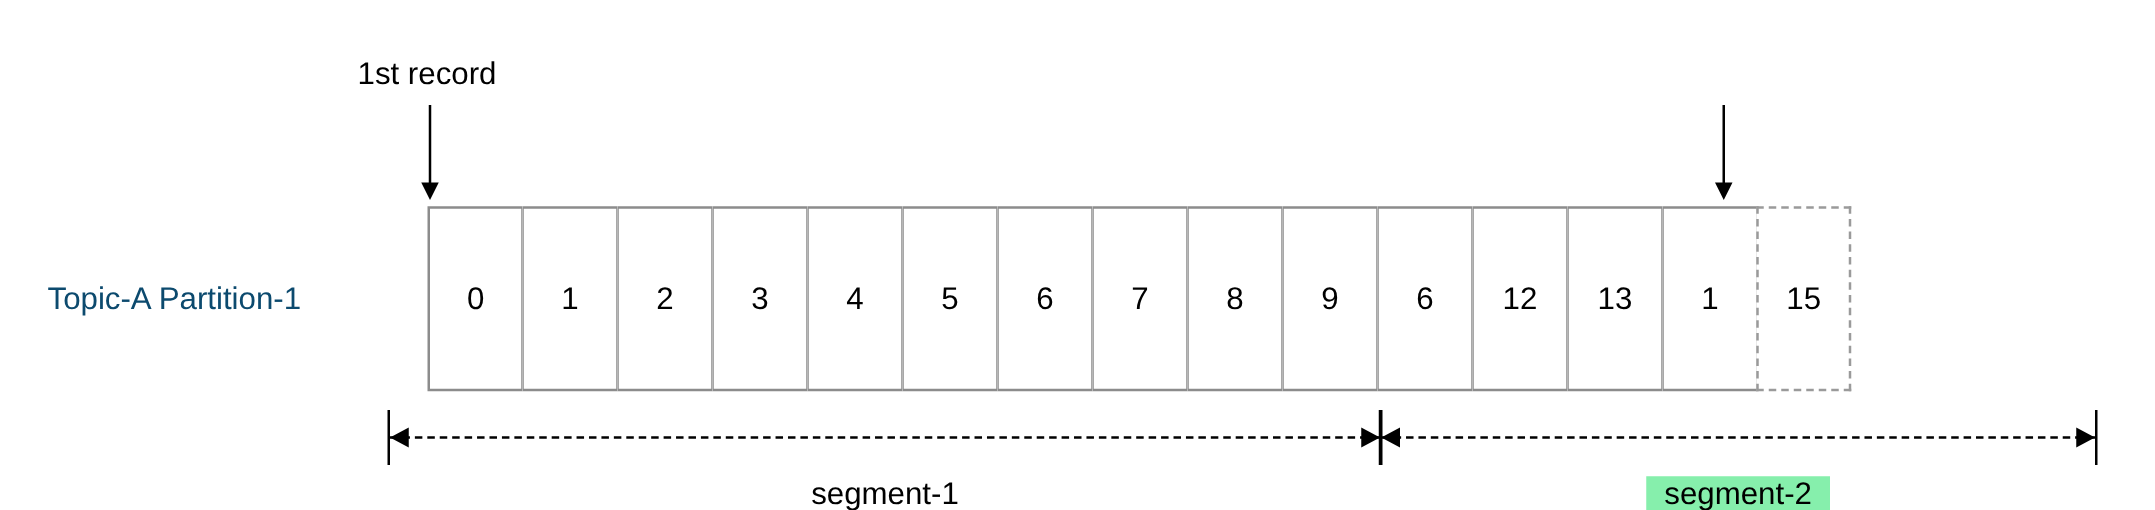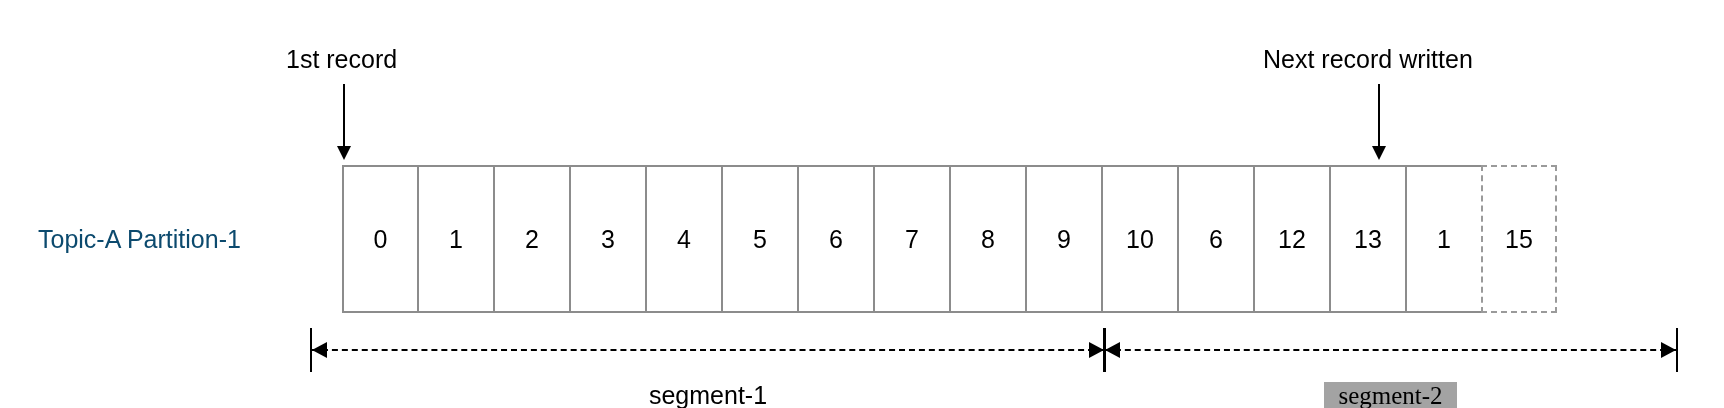--- a/index.html
+++ b/index.html
@@ -149,21 +149,20 @@
 
 <div id="stage">
 
   <div class="anno-label" id="label-first-record">1st record</div>
 
   <div class="down-arrow" id="arrow-first-record">
     <div class="shaft"></div>
     <div class="head"></div>
   </div>
 
-  <div class="anno-label" id="label-next-record">Next record written</div>
 
   <div class="down-arrow" id="arrow-next-record">
     <div class="shaft"></div>
     <div class="head"></div>
   </div>
 
   <div id="partition-label">Topic-A Partition-1</div>
 
   <div id="log-strip">
       <div class="cell solid">
@@ -188,23 +187,20 @@
         <span>6</span>
       </div>
       <div class="cell solid">
         <span>7</span>
       </div>
       <div class="cell solid">
         <span>8</span>
       </div>
       <div class="cell solid">
         <span>9</span>
-      </div>
-      <div class="cell solid">
-        <span>10</span>
       </div>
       <div class="cell solid">
         <span>6</span>
       </div>
       <div class="cell solid">
         <span>12</span>
       </div>
       <div class="cell solid">
         <span>13</span>
       </div>
@@ -223,16 +219,16 @@
       <div class="seg-tick" style="left: 0px;"></div>
       <div class="seg-tick" style="left: 794px;"></div>
       <div class="seg-label" style="left: 0px; width: 796px; text-align: center; background: transparent; padding: 0px;"><span style="background: rgb(255, 255, 255); padding: 0px 14px;">segment-1</span></div>
     </div>
   <div class="seg-bar" id="seg-bar-2">
       <div class="seg-line" style="left: 2px; width: 571px;"></div>
       <div class="seg-arrow-left" style="left: 2px;"></div>
       <div class="seg-arrow-right" style="left: 558px;"></div>
       <div class="seg-tick" style="left: 0px;"></div>
       <div class="seg-tick" style="left: 573px;"></div>
-      <div class="seg-label" style="left: 0px; width: 575px; text-align: center; background: transparent; padding: 0px;"><span style="background: #a3a3a3; padding: 0px 14px; font-family: Liberation Serif, serif;">segment-2</span></div>
+      <div class="seg-label" style="left: 0px; width: 575px; text-align: center; background: transparent; padding: 0px;"><span style="background: #86efac; padding: 0px 14px;">segment-2</span></div>
     </div>
 
 </div>
 
 </body></html>

